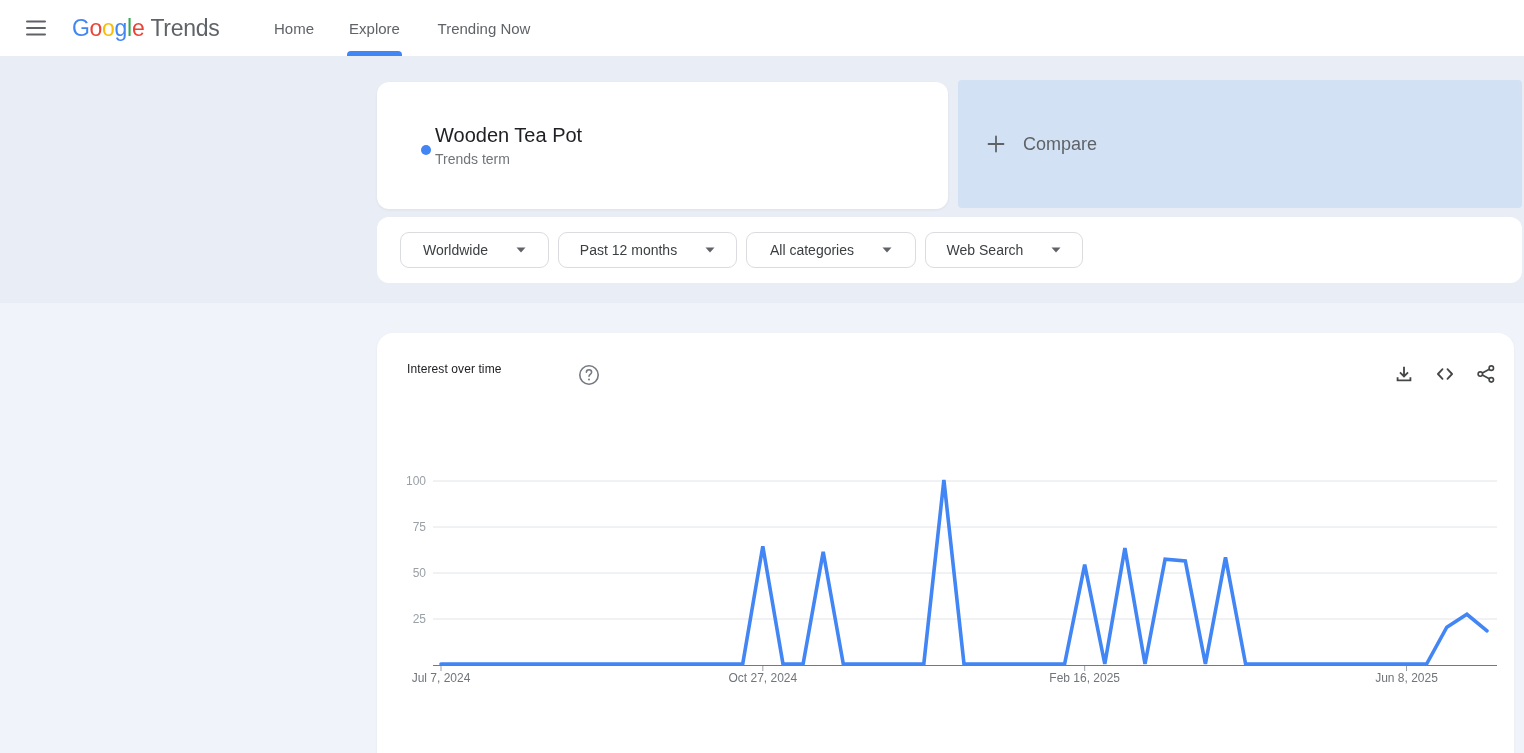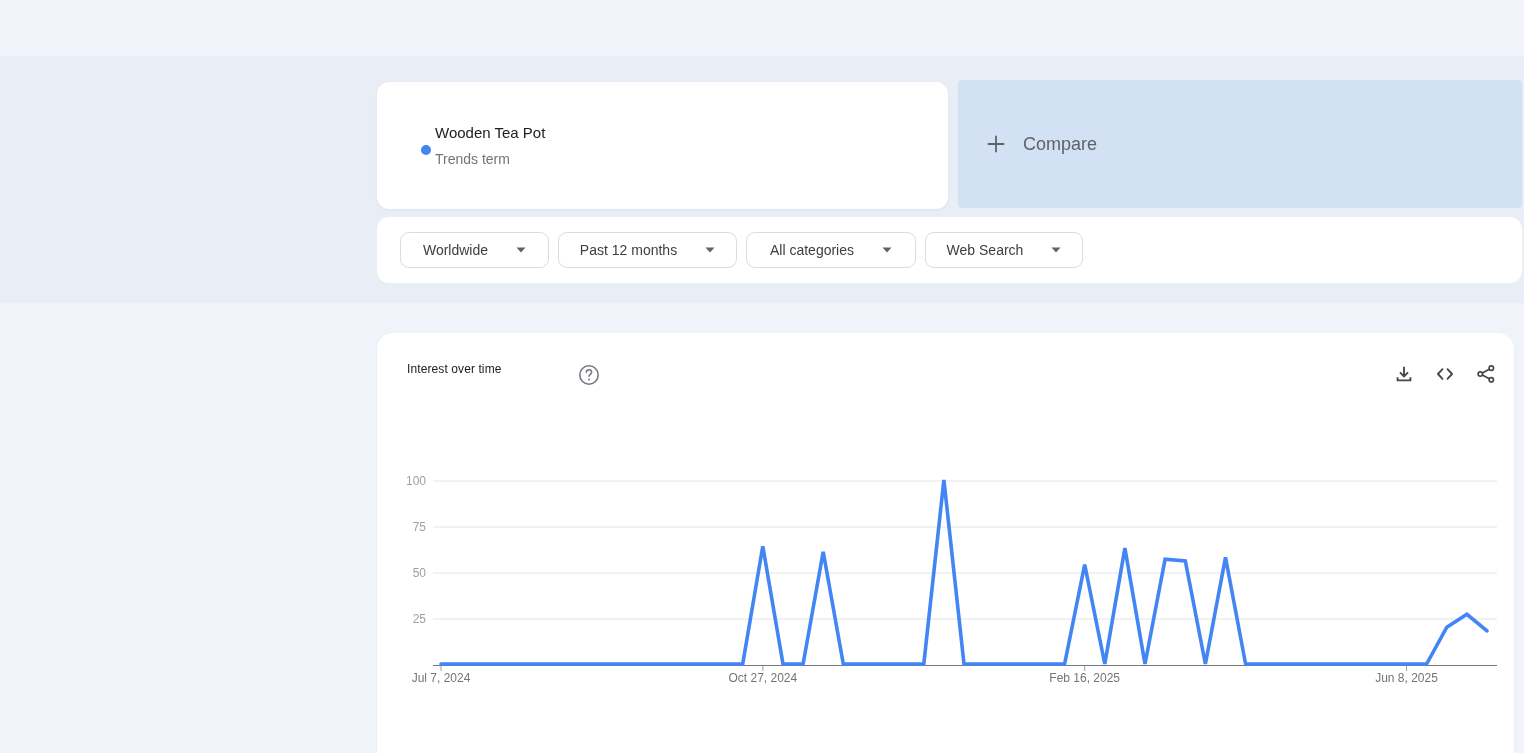--- a/index.html
+++ b/index.html
@@ -45,21 +45,21 @@
   .query-card {
     position: absolute; left: 377px; top: 82px; width: 571px; height: 127px;
     background: #ffffff; border-radius: 12px; cursor: pointer;
     box-shadow: 0 1px 3px rgba(32,33,36,0.06);
   }
   .query-dot {
     position: absolute; left: 421px; top: 145px; width: 10px; height: 10px;
     border-radius: 50%; background: #4285f4;
   }
   .query-term {
-    position: absolute; left: 435px; top: 124px; font-size: 15px; color: #202124;
+    position: absolute; left: 435px; top: 124px; font-size: 20px; color: #202124;
   }
   .query-type {
     position: absolute; left: 435px; top: 151px; font-size: 14px; color: #70757a;
   }
   .compare-card {
     position: absolute; left: 958px; top: 80px; width: 564px; height: 128px;
     background: #d3e1f4; border-radius: 4px; cursor: pointer;
     display: flex; align-items: center;
   }
   .compare-plus { margin-left: 28px; display: flex; align-items: center; }
@@ -109,20 +109,35 @@
   svg { display: block; }
 </style>
 </head>
 <body>
 
 <div class="stage">
 
   <div class="band-top"></div>
   <div class="band-bottom"></div>
 
+  <header class="header">
+    <button class="hamburger">
+      <svg width="20" height="16" viewBox="0 0 20 16">
+        <path d="M1 1.5h18M1 8h18M1 14.5h18" stroke="#5f6368" stroke-width="2" stroke-linecap="round"></path>
+      </svg>
+    </button>
+    <div class="logo">
+      <span class="brand" id="logo-letters"><span style="color: rgb(66, 133, 244);">G</span><span style="color: rgb(234, 67, 53);">o</span><span style="color: rgb(251, 188, 5);">o</span><span style="color: rgb(66, 133, 244);">g</span><span style="color: rgb(52, 168, 83);">l</span><span style="color: rgb(234, 67, 53);">e</span></span>
+      <span class="suffix">Trends</span>
+    </div>
+    <a class="nav-item" style="left:272px;width:44px">Home</a>
+    <a class="nav-item" style="left:347px;width:55px">Explore</a>
+    <a class="nav-item" style="left:433px;width:102px">Trending Now</a>
+    <div class="nav-underline"></div>
+  </header>
 
   <section class="query-card"></section>
   <span class="query-dot"></span>
   <div class="query-term">Wooden Tea Pot</div>
   <div class="query-type">Trends term</div>
 
   <section class="compare-card">
     <span class="compare-plus">
       <svg width="20" height="20" viewBox="0 0 20 20">
         <path d="M10 2.5v15M2.5 10h15" stroke="#5f6368" stroke-width="1.8" stroke-linecap="round"></path>

